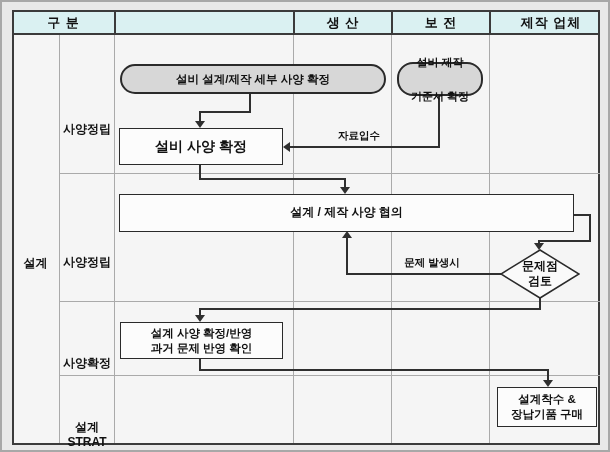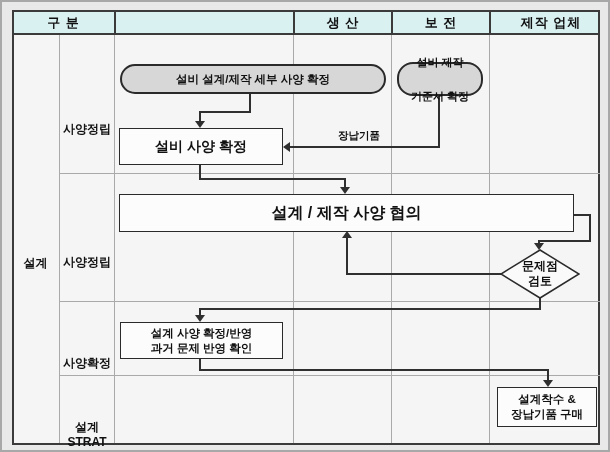--- a/index.html
+++ b/index.html
@@ -74,57 +74,58 @@
   </div>
 
   <div class="abs v" style="left:247px;top:92px;height:19px;"></div>
   <div class="abs h" style="left:197px;top:109px;width:52px;"></div>
   <div class="abs v" style="left:197px;top:109px;height:11px;"></div>
   <div class="abs arr arr-down" style="left:193px;top:119px;"></div>
 
   <div class="abs v" style="left:436px;top:92px;height:54px;"></div>
   <div class="abs h" style="left:288px;top:144px;width:150px;"></div>
   <div class="abs arr arr-left" style="left:281px;top:140px;"></div>
-  <div class="abs edge-label" style="left:322px;top:127px;width:70px;">장납기품</div>
+  <div class="abs edge-label" style="left:322px;top:127px;width:70px;">자료입수</div>
 
   <div class="abs v" style="left:197px;top:162px;height:16px;"></div>
   <div class="abs h" style="left:197px;top:176px;width:147px;"></div>
   <div class="abs v" style="left:342px;top:176px;height:10px;"></div>
   <div class="abs arr arr-down" style="left:338px;top:185px;"></div>
 
   <div class="abs h" style="left:571px;top:212px;width:18px;"></div>
   <div class="abs v" style="left:587px;top:212px;height:28px;"></div>
   <div class="abs h" style="left:536px;top:238px;width:53px;"></div>
   <div class="abs v" style="left:536px;top:238px;height:5px;"></div>
   <div class="abs arr arr-down" style="left:532px;top:241px;"></div>
 
   <div class="abs h" style="left:344px;top:271px;width:155px;"></div>
   <div class="abs v" style="left:344px;top:236px;height:37px;"></div>
   <div class="abs arr arr-up" style="left:340px;top:229px;"></div>
+  <div class="abs edge-label" style="left:390px;top:254px;width:80px;">문제 발생시</div>
 
   <div class="abs v" style="left:537px;top:295px;height:13px;"></div>
   <div class="abs h" style="left:197px;top:306px;width:342px;"></div>
   <div class="abs v" style="left:197px;top:306px;height:9px;"></div>
   <div class="abs arr arr-down" style="left:193px;top:313px;"></div>
 
   <div class="abs v" style="left:197px;top:356px;height:13px;"></div>
   <div class="abs h" style="left:197px;top:367px;width:350px;"></div>
   <div class="abs v" style="left:545px;top:367px;height:12px;"></div>
   <div class="abs arr arr-down" style="left:541px;top:378px;"></div>
 
   <div class="abs node stadium" style="left:118px;top:62px;width:266px;height:30px;">설비 설계/제작 세부 사양 확정</div>
 
   <div class="abs node stadium" style="left:395px;top:60px;width:86px;height:34px;font-size:11px;gap:20px;">
     <span>설비 제작</span>
     <span>기준서 확정</span>
   </div>
 
   <div class="abs node rectnode" style="left:117px;top:126px;width:164px;height:37px;font-size:14px;">설비 사양 확정</div>
 
-  <div class="abs node rectnode" style="left:117px;top:192px;width:455px;height:38px;font-size:16px;">설계 / 제작 사양 협의</div>
+  <div class="abs node rectnode" style="left:117px;top:192px;width:455px;height:38px;font-size:12px;">설계 / 제작 사양 협의</div>
 
   <div class="abs diamond-wrap" style="left:498px;top:247px;width:80px;height:50px;">
     <svg width="80" height="50" viewBox="0 0 80 50">
       <polygon points="40,1 79,25 40,49 1,25" fill="#fafafa" stroke="#2a2a2a" stroke-width="1.5"></polygon>
     </svg>
     <div class="abs diamond-text" style="left:0;top:0;width:80px;height:50px;">
       <span>문제점</span>
       <span>검토</span>
     </div>
   </div>

